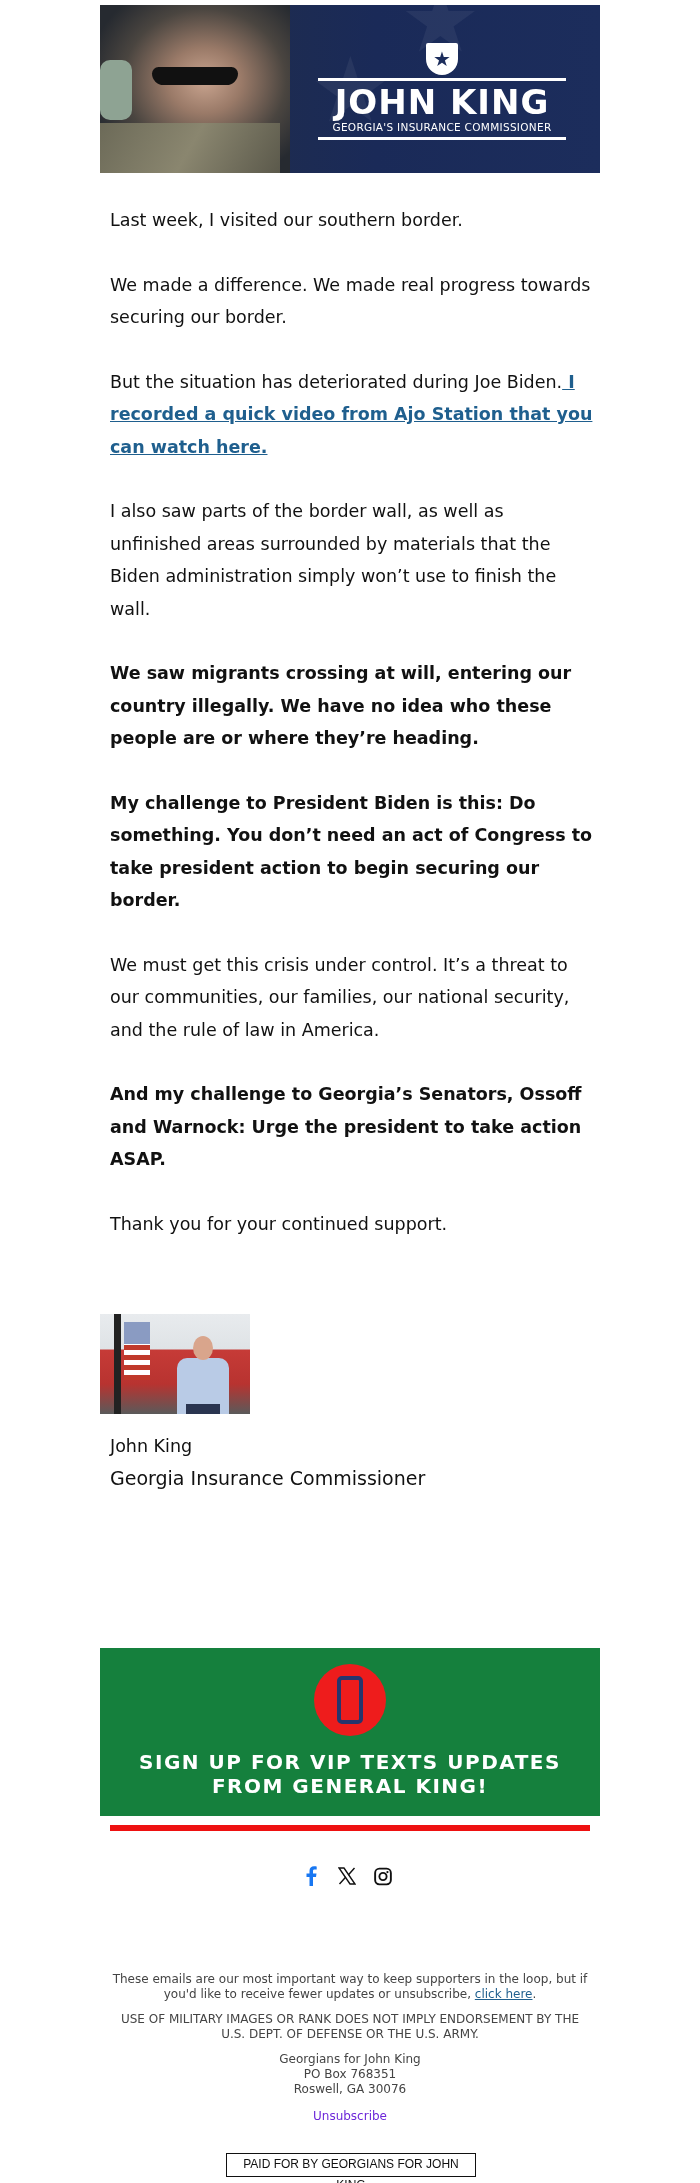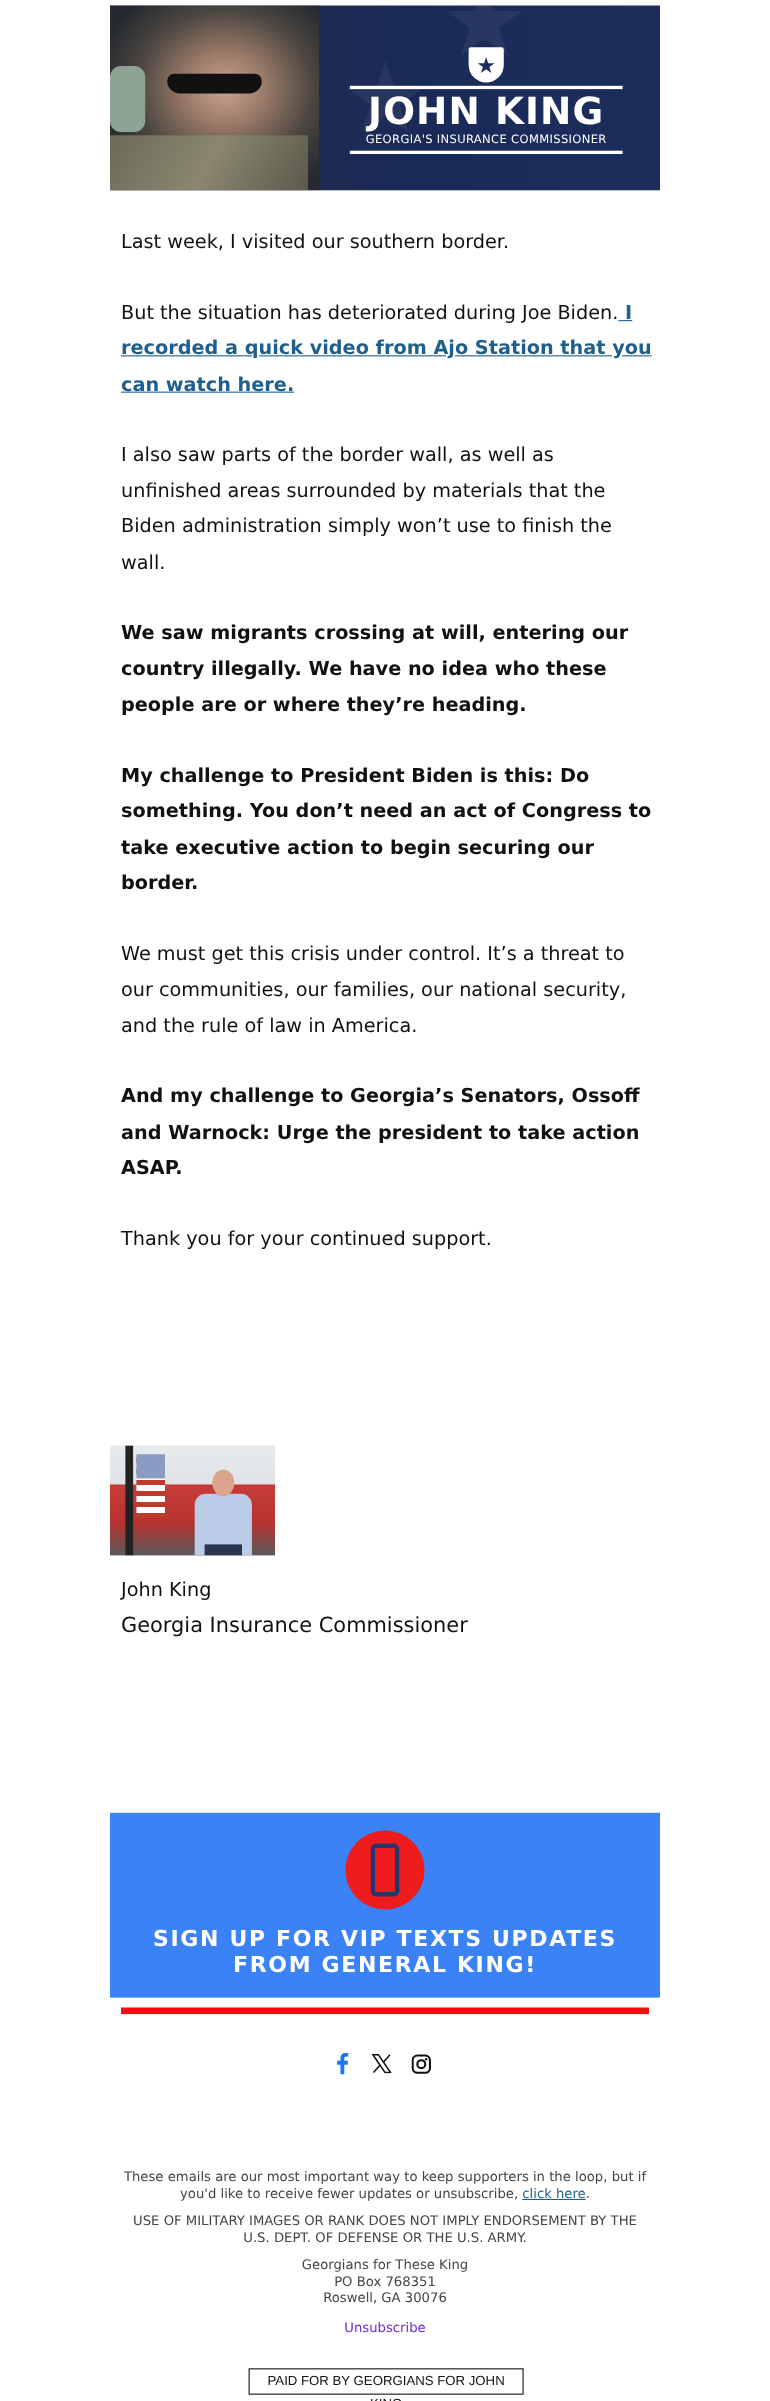--- a/index.html
+++ b/index.html
@@ -67,21 +67,21 @@
     .sig-photo .flag::before { content: ""; position: absolute; left: 0; top: 0; width: 26px; height: 22px; background: #8a9bc2; }
     .sig-photo .man-head { position: absolute; left: 93px; top: 22px; width: 20px; height: 24px; border-radius: 50%; background: #d9a58c; }
     .sig-photo .man-body { position: absolute; left: 77px; top: 44px; width: 52px; height: 56px; background: #b9cbe6; border-radius: 10px 10px 0 0; }
     .sig-photo .man-legs { position: absolute; left: 86px; top: 90px; width: 34px; height: 10px; background: #2a3550; }
 
     .sig-name { position: absolute; left: 110px; top: 1430px; font-size: 17.5px; line-height: 32px; }
     .sig-title { position: absolute; left: 110px; top: 1462px; font-size: 19px; line-height: 32px; }
 
     
     .vip {
-      position: absolute; left: 100px; top: 1648px; width: 500px; height: 168px; background: #3b82f6;
+      position: absolute; left: 100px; top: 1648px; width: 500px; height: 168px; background: #15803d;
       text-align: center; color: #ffffff;
     }
     .vip .circle {
       position: absolute; left: 214px; top: 16px; width: 72px; height: 72px; border-radius: 50%; background: #ee1c1c;
     }
     .vip .phone {
       position: absolute; left: 23px; top: 12px; width: 26px; height: 48px; border: 4px solid #26356d; border-radius: 5px;
       background: #ee1c1c;
     }
     .vip .phone::before, .vip .phone::after {
@@ -127,24 +127,25 @@
         </div>
       <div class="rule"></div>
       <div class="name">JOHN KING</div>
       <div class="sub">GEORGIA'S INSURANCE COMMISSIONER</div>
       <div class="rule"></div>
     </div>
   </div>
 
   <div class="content">
     <p class="para">Last week, I visited our southern border.</p>
+    <p class="para">We made a difference. We made real progress towards securing our border.</p>
     <p class="para"><span>But the situation has deteriorated during Joe Biden.</span><a href="#"> I recorded a quick video from Ajo Station that you can watch here.</a></p>
     <p class="para">I also saw parts of the border wall, as well as unfinished areas surrounded by materials that the Biden administration simply won’t use to finish the wall.</p>
     <p class="para bold">We saw migrants crossing at will, entering our country illegally. We have no idea who these people are or where they’re heading.</p>
-    <p class="para bold">My challenge to President Biden is this: Do something. You don’t need an act of Congress to take executive action to begin securing our border.</p>
+    <p class="para bold">My challenge to President Biden is this: Do something. You don’t need an act of Congress to take president action to begin securing our border.</p>
     <p class="para">We must get this crisis under control. It’s a threat to our communities, our families, our national security, and the rule of law in America.</p>
     <p class="para bold">And my challenge to Georgia’s Senators, Ossoff and Warnock: Urge the president to take action ASAP.</p>
     <p class="para">Thank you for your continued support.</p>
   </div>
 
   <div class="sig-photo">
     <div class="pole"></div>
     <div class="flag"></div>
     <div class="man-body"></div>
     <div class="man-head"></div>
@@ -182,21 +183,21 @@
           <circle cx="9.5" cy="9.5" r="3.8" fill="none" stroke="#111" stroke-width="2"></circle>
           <circle cx="14.2" cy="4.8" r="1.2" fill="#111"></circle>
         </svg>
     </a>
   </div>
 
   <div class="footer">
     <p><span>These emails are our most important way to keep supporters in the loop, but if you'd like to receive fewer updates or unsubscribe, </span><a href="#">click here</a><span>.</span></p>
     <p>USE OF MILITARY IMAGES OR RANK DOES NOT IMPLY ENDORSEMENT BY THE U.S. DEPT. OF DEFENSE OR THE U.S. ARMY.</p>
     <div class="addr">
-      <div>Georgians for These King</div>
+      <div>Georgians for John King</div>
       <div>PO Box 768351</div>
       <div>Roswell, GA 30076</div>
     </div>
     <div><a href="#" style="color:#6d28d9;text-decoration:none;">Unsubscribe</a></div>
   </div>
   <div class="paid">PAID FOR BY GEORGIANS FOR JOHN KING</div>
 
   <div style="height:2183px;"></div>
 </div>
 

